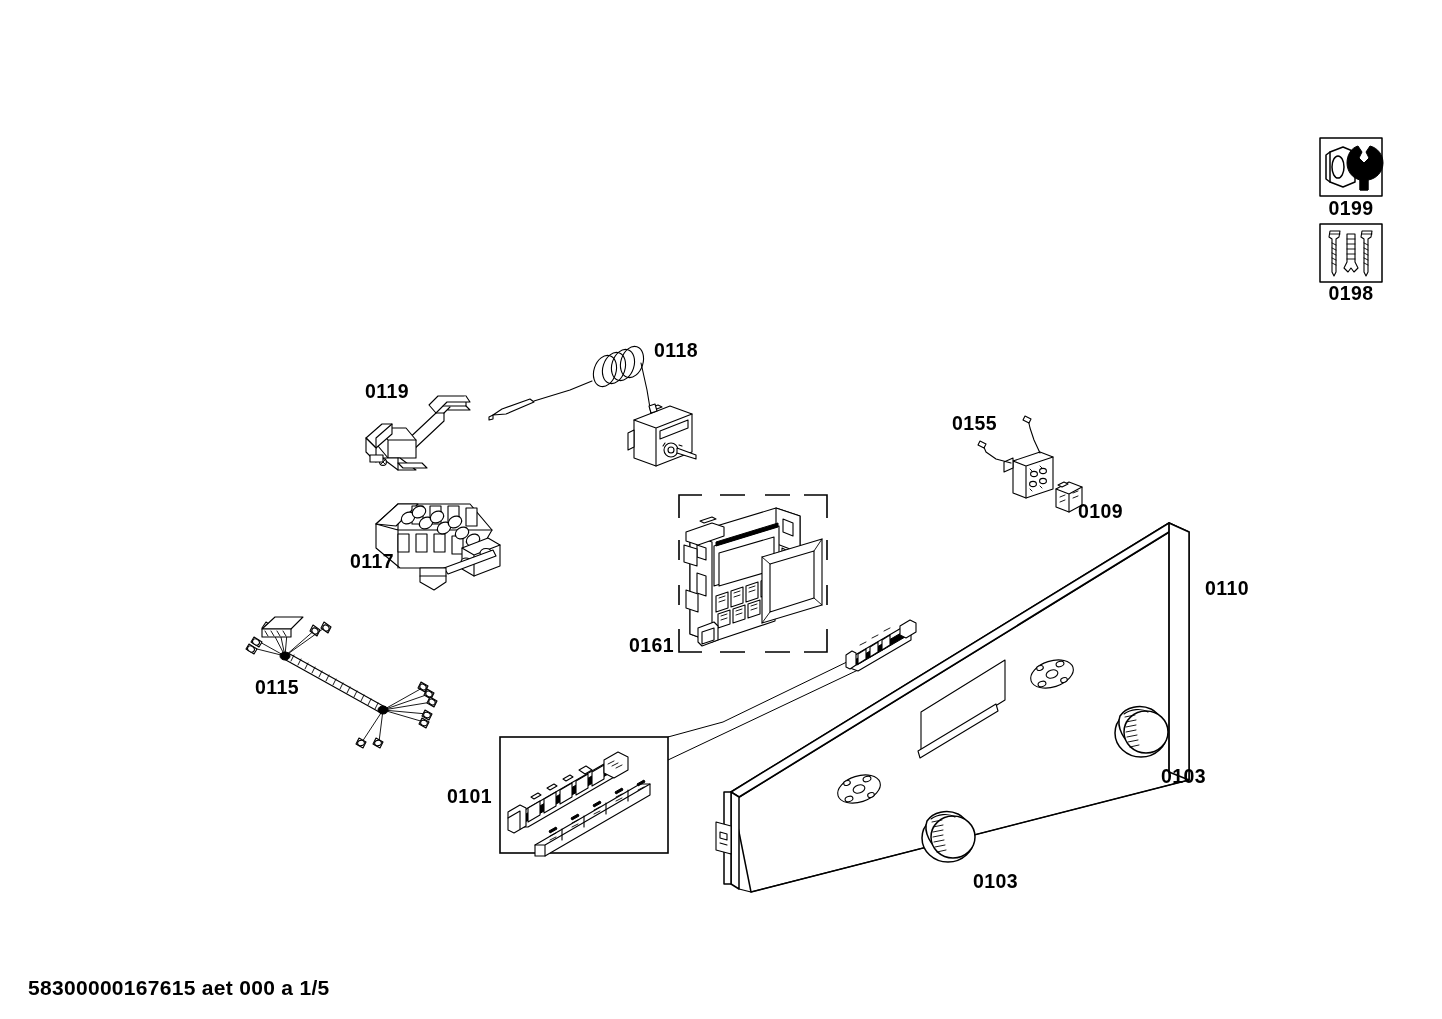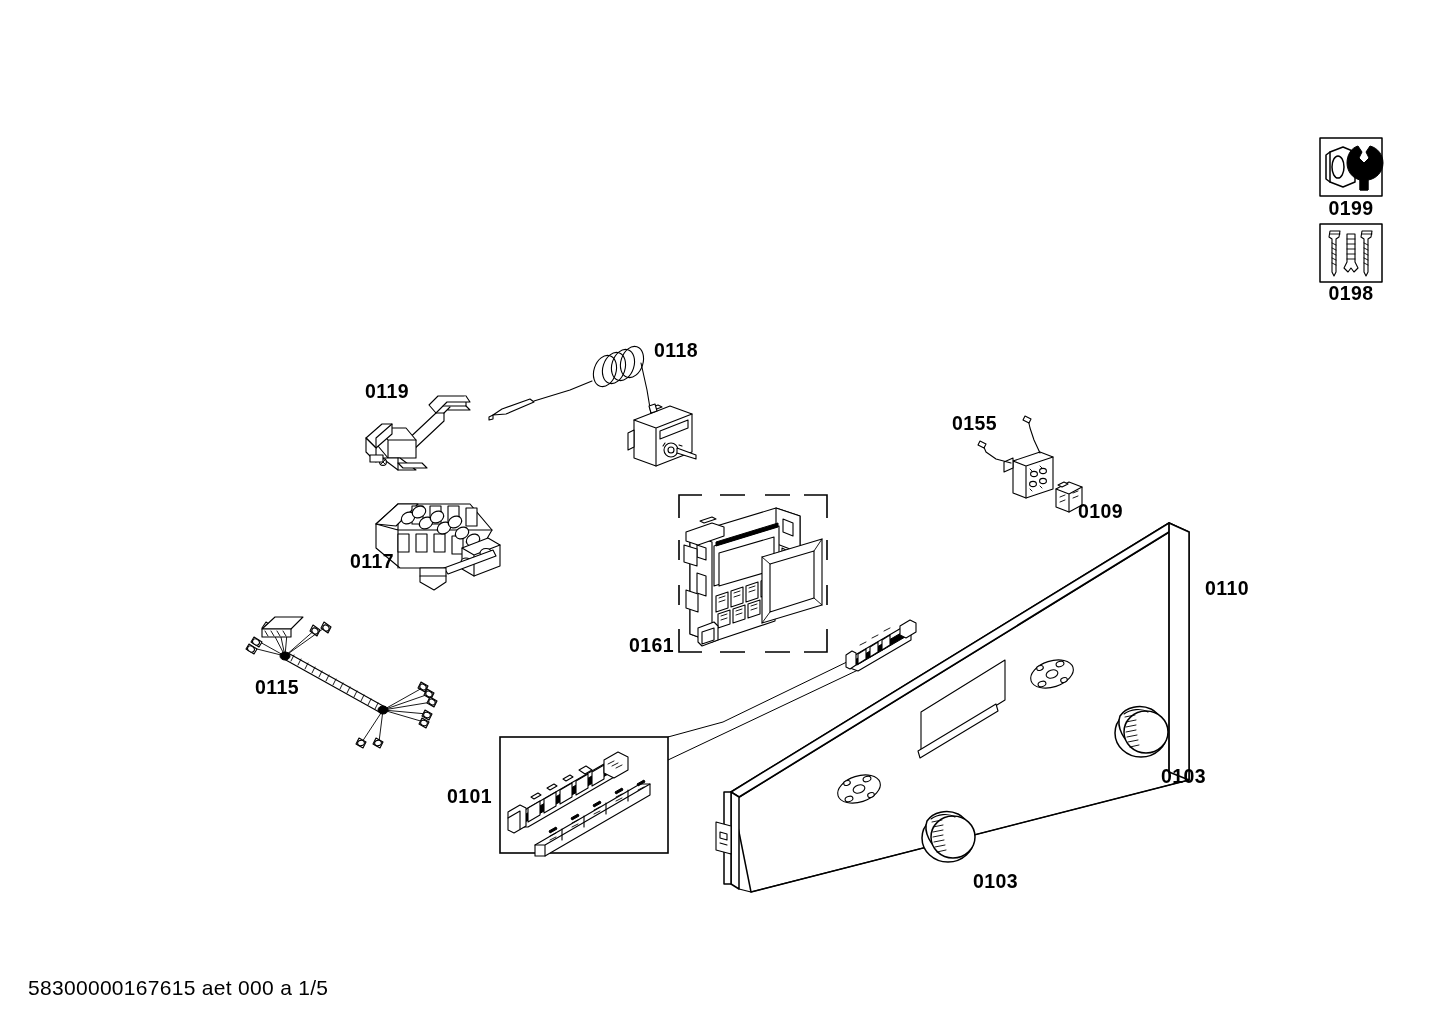--- a/index.html
+++ b/index.html
@@ -43,21 +43,21 @@
     fill: #000000;
     letter-spacing: 0.4px;
     text-anchor: middle;
   }
   .footer-text {
     position: absolute;
     left: 28px;
     top: 976px;
     font-family: "Liberation Sans", sans-serif;
     font-size: 21px;
-    font-weight: 400;
+    font-weight: 700;
     color: #000000;
     letter-spacing: 0.3px;
     white-space: nowrap;
   }
   .ln { fill: none; stroke: #000000; stroke-width: 1.5; stroke-linejoin: round; stroke-linecap: round; }
   .ln-thin { fill: none; stroke: #000000; stroke-width: 1.1; stroke-linejoin: round; stroke-linecap: round; }
   .ln-hair { fill: none; stroke: #000000; stroke-width: 0.9; stroke-linejoin: round; stroke-linecap: round; }
   .fillw { fill: #ffffff; stroke: #000000; stroke-width: 1.5; stroke-linejoin: round; }
   .fillw-thin { fill: #ffffff; stroke: #000000; stroke-width: 1.1; stroke-linejoin: round; }
   .fillk { fill: #000000; stroke: #000000; stroke-width: 1; stroke-linejoin: round; }

